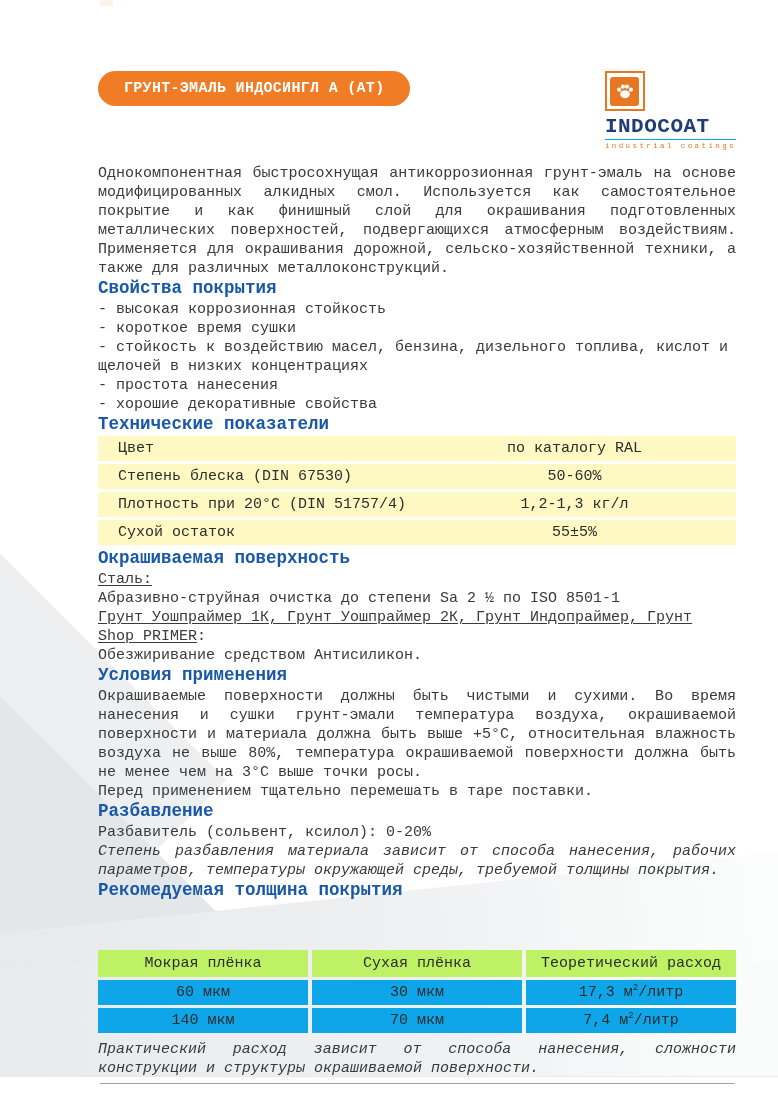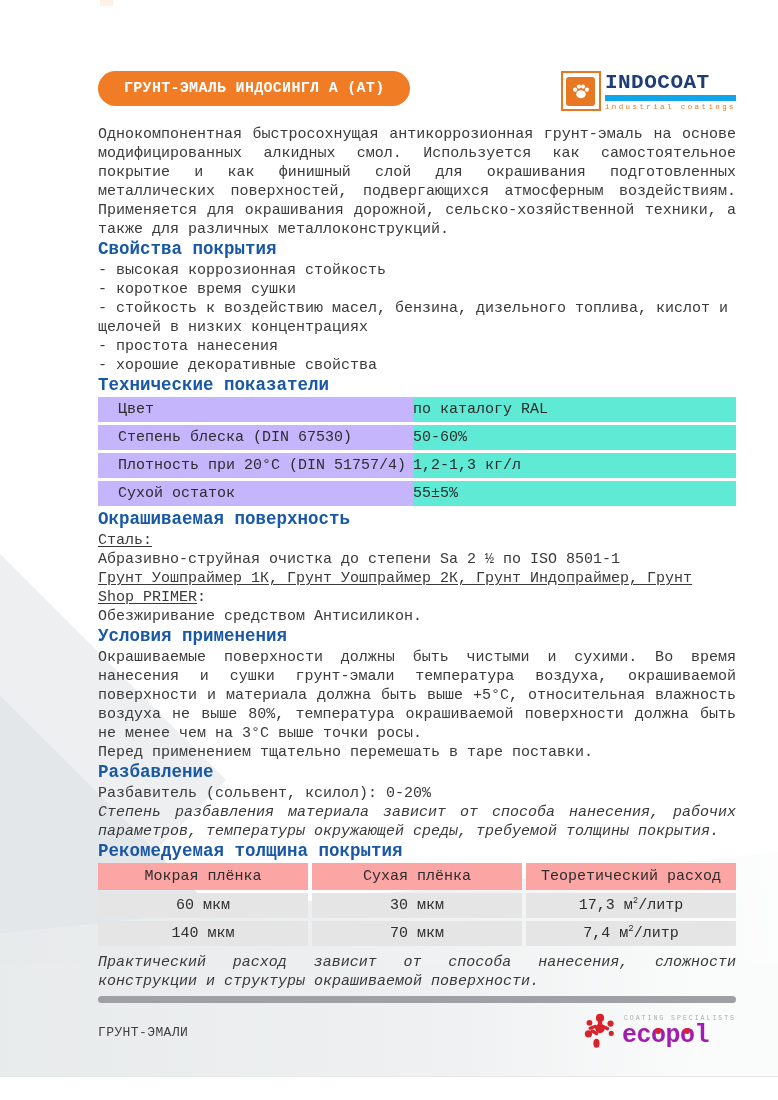--- a/index.html
+++ b/index.html
@@ -13,47 +13,47 @@
                background:linear-gradient(to right,#e6e9ea 0%,#edeff0 45%,#f8f9f9 75%,#ffffff 95%);}
   .bottom-fill{left:0;top:965px;width:778px;height:111px;
                background:linear-gradient(to right,#e8ebec 0%,#eef0f1 55%,#fafbfb 90%);}
   .page-edge{left:0;top:1076px;width:778px;height:24px;background:#ffffff;border-top:1px solid #e9e9e9;}
   .top-speck{left:100px;top:0;width:13px;height:6px;background:#fdf2e8;}
   
   .content{position:relative;z-index:1;padding:0 65px 0 75px;}
   .header-row{display:flex;justify-content:space-between;align-items:flex-start;padding-top:71px;}
   .badge{display:inline-block;background:#F07D26;color:#ffffff;font-weight:bold;font-size:15px;
          letter-spacing:.3px;padding:8px 26px;border-radius:18px;}
-  .logo{display:flex;align-items:flex-start;gap:4px;}
+  .logo{display:flex;align-items:flex-start;gap:4px;flex-direction:column;}
   .paw-box{width:36px;height:36px;border:2px solid #E87722;background:#ffffff;
            display:flex;align-items:center;justify-content:center;}
   .paw-inner{width:29px;height:29px;background:#E87722;border-radius:3px;display:flex;
              align-items:center;justify-content:center;}
   .logo-text{display:flex;flex-direction:column;}
   .logo-name{color:#1E3C78;font-weight:bold;font-size:21px;line-height:24px;letter-spacing:.5px;}
   .logo-tagline{color:#E87722;font-size:7.5px;letter-spacing:2.4px;line-height:9px;
-                border-top:6px solid #0ea5e9;padding-top:2px;}
+                border-top:1px solid #0ea5e9;padding-top:2px;}
   p{margin:0;}
   .intro{margin-top:13px;text-align:justify;}
   h2{color:#1958A6;font-size:17.5px;line-height:20px;margin:0 0 2px;font-weight:bold;}
   .plist div{line-height:19px;}
   .just{text-align:justify;}
   .ul{text-decoration:underline;text-underline-offset:2px;}
   .italic{font-style:italic;}
   
   .t1{margin-top:2px;}
   .t1-row{display:flex;margin-bottom:3px;}
-  .t1-label{width:295px;background:#c4b5fd;padding:3px 0 3px 20px;color:#2d2d2d;}
-  .t1-value{flex:1;background:#5eead4;padding:3px 0;color:#2d2d2d;}
+  .t1-label{width:295px;background:#fef9c3;padding:3px 0 3px 20px;color:#2d2d2d;}
+  .t1-value{flex:1;background:#fef9c3;text-align:center;padding:3px 0;color:#2d2d2d;}
   
   .t2{margin-top:2px;}
   .t2-row{display:flex;gap:4px;margin-bottom:3px;}
   .t2-cell{flex:1;text-align:center;color:#2d2d2d;}
-  .t2-head .t2-cell{background:#fca5a5;padding:4px 0;}
-  .t2-data .t2-cell{background:#e5e5e5;padding:3px 0;}
+  .t2-head .t2-cell{background:#bef264;padding:4px 0;margin-top:48px;}
+  .t2-data .t2-cell{background:#0ea5e9;padding:3px 0;}
   sup{font-size:9px;vertical-align:super;line-height:0;}
   .divider{height:7px;background:#9EA0A3;border-radius:4px;margin-top:5px;}
   .footer-row{display:flex;justify-content:space-between;align-items:flex-start;margin-top:10px;}
   .footer-cat{font-size:13px;color:#414141;letter-spacing:.4px;margin-top:10px;}
   .ecopol{display:flex;align-items:center;gap:5px;}
   .eco-text{display:flex;flex-direction:column;}
   .eco-tagline{color:#A9ABAE;font-size:6.5px;letter-spacing:2px;line-height:8px;margin-left:2px;}
   .eco-name{color:#a21caf;font-weight:bold;font-size:25px;line-height:26px;letter-spacing:-.5px;}
   .eco-name span{display:inline-block;position:relative;}
   .eco-o::after{content:"";position:absolute;top:5px;left:50%;transform:translateX(-50%);

